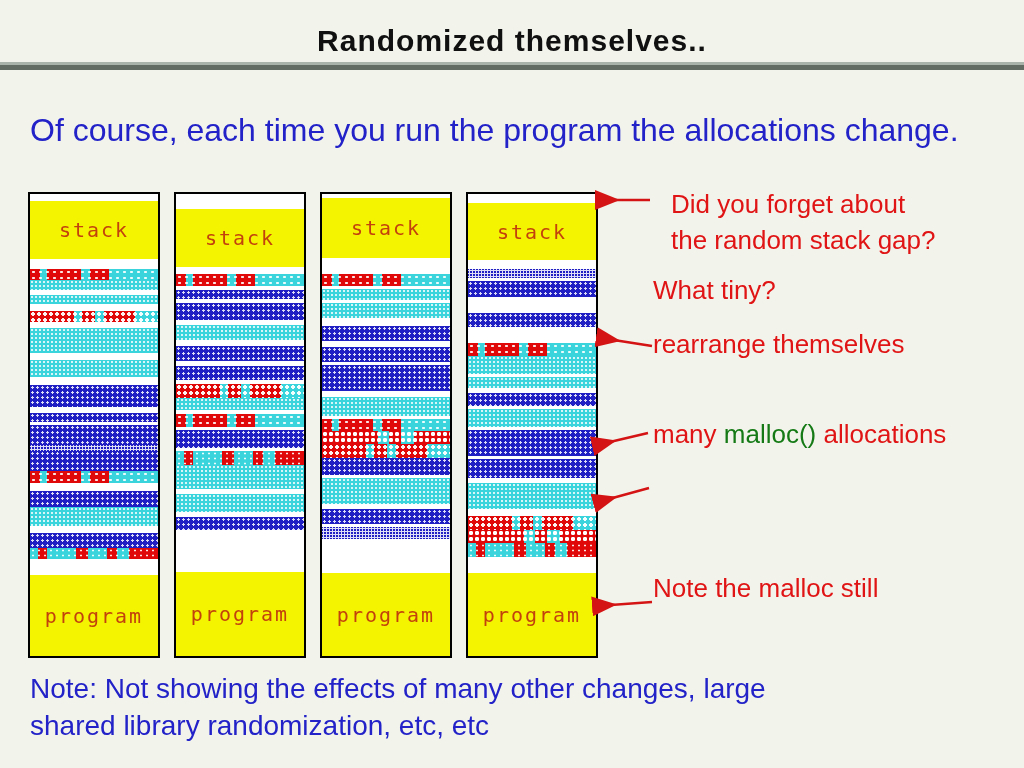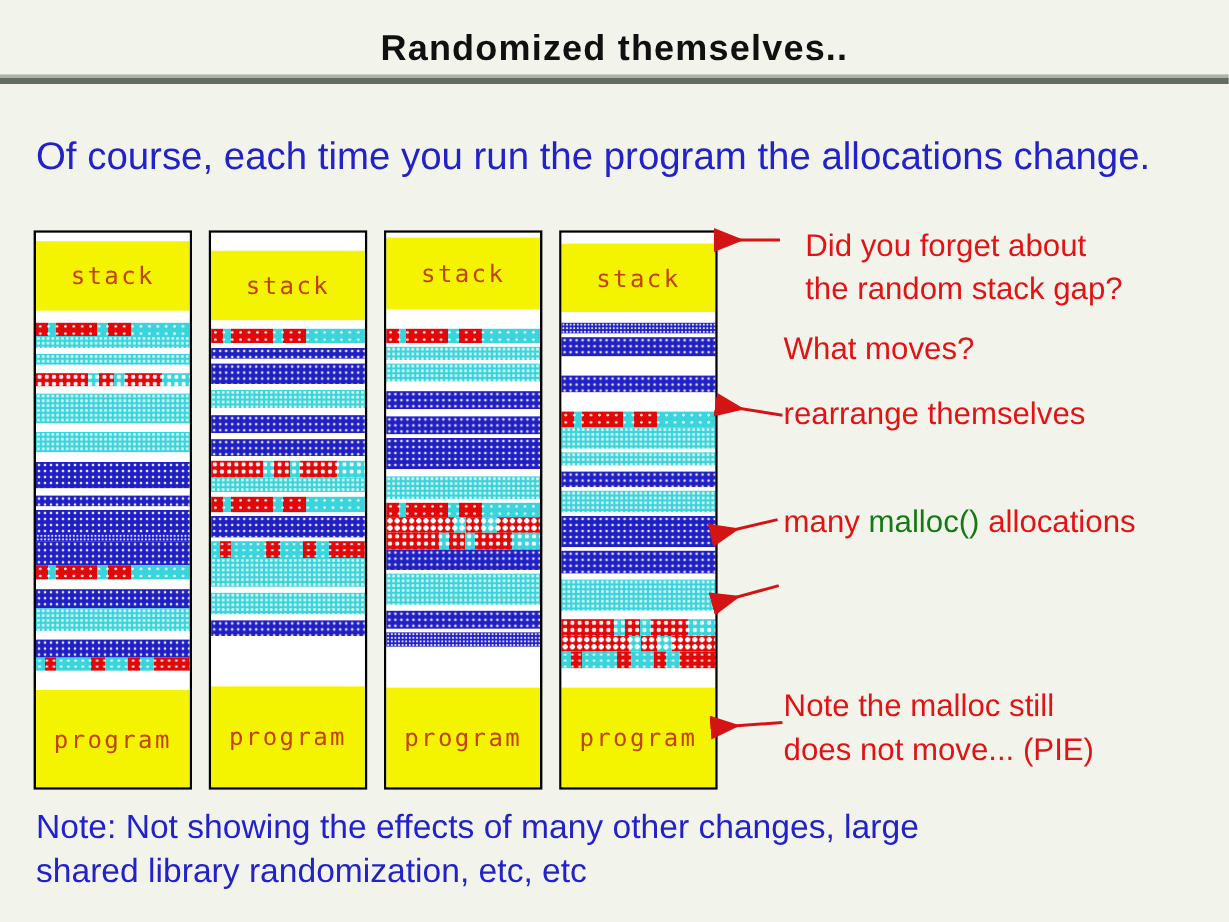--- a/index.html
+++ b/index.html
@@ -275,31 +275,30 @@
     <line x1="61" y1="298" x2="10" y2="312" stroke="#d41414" stroke-width="2.5" marker-end="url(#ah)"></line>
     <line x1="64" y1="412" x2="9" y2="416" stroke="#d41414" stroke-width="2.5" marker-end="url(#ah)"></line>
   </svg>
 
   <div class="annotations" id="annotations">
       <div class="annotation" style="top: 186px; margin-left: 18px;">
         <div><span class="c-r">Did you forget about</span></div>
         <div><span class="c-r">the random stack gap?</span></div>
       </div>
       <div class="annotation" style="top: 272px;">
-        <div><span class="c-r">What moves?</span></div>
+        <div><span class="c-r">What tiny?</span></div>
       </div>
       <div class="annotation" style="top: 326px;">
         <div><span class="c-r">rearrange themselves</span></div>
       </div>
       <div class="annotation" style="top: 416px;">
         <div><span class="c-r">many </span><span class="c-g">malloc()</span><span class="c-r"> allocations</span></div>
       </div>
       <div class="annotation" style="top: 570px;">
         <div><span class="c-r">Note the malloc still</span></div>
-        <div><span class="c-r">does not move... (PIE)</span></div>
       </div>
     </div>
 
   <div class="footer">
     <div>Note: Not showing the effects of many other changes, large</div>
     <div>shared library randomization, etc, etc</div>
   </div>
 
 </div>
 

